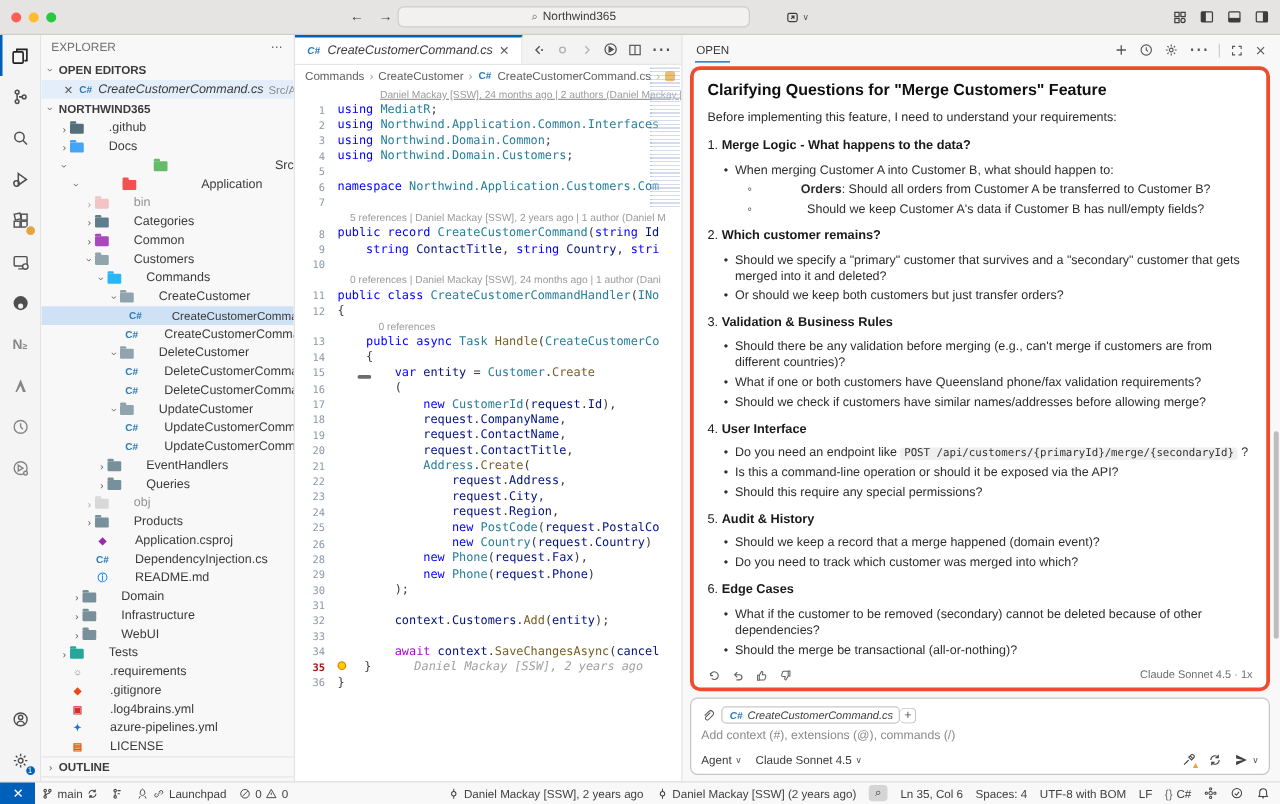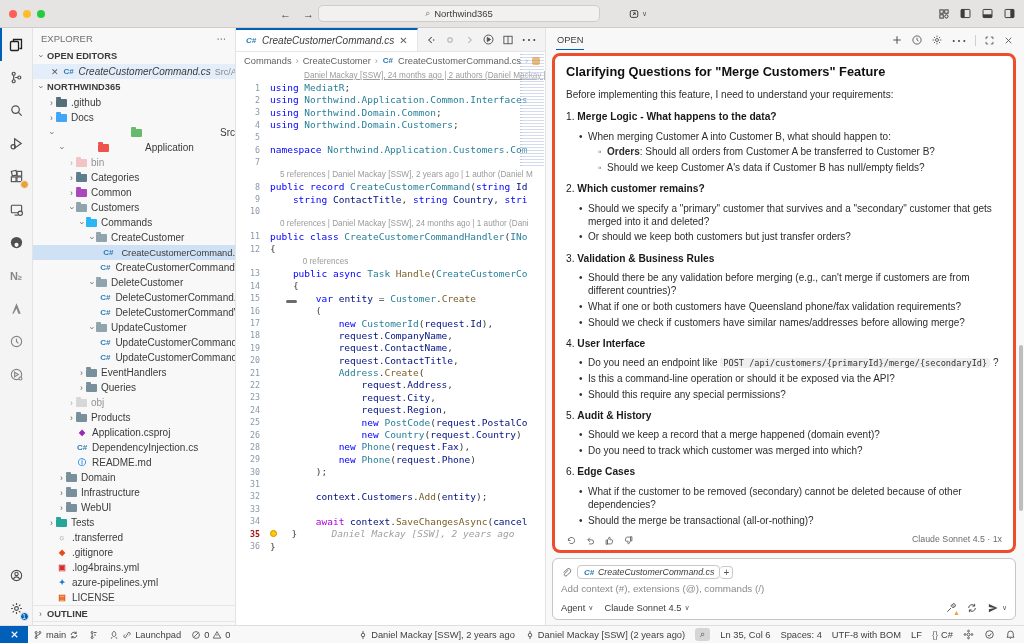--- a/index.html
+++ b/index.html
@@ -39,21 +39,21 @@
   .sb-sec{height:16px;display:flex;align-items:center;font-weight:bold;font-size:9.3px;padding-left:3px;gap:2px;}
   .twist{display:inline-block;width:9px;font-size:8.5px;color:#616161;text-align:center;font-weight:normal;}
   .twist.open{transform:rotate(90deg);}
   .oe-item{height:15px;display:flex;align-items:center;gap:4px;padding-left:18px;background:#e4eefa;}
   .oe-item .close{color:#5a5a5a;font-size:9px;}
   .oe-item .det{color:#8a8a8a;font-size:9px;white-space:nowrap;}
   .tree{overflow:hidden;}
   .trow{height:15px;display:flex;align-items:center;white-space:nowrap;}
   .trow.sel{background:#cfe1f5;}
   .trow.dim{opacity:.55;}
-  .trow .lbl{margin-left:4px;}
+  .trow .lbl{margin-left:20px;}
   .fold{display:inline-block;width:11px;height:8px;border-radius:1px;position:relative;flex:none;}
   .fold::before{content:"";position:absolute;top:-2px;left:0;width:5px;height:2px;border-radius:1px 1px 0 0;background:inherit;}
   .fico{display:inline-block;width:12px;text-align:center;font-size:8px;font-weight:bold;flex:none;}
   .csico{color:#2d7bb6;font-weight:bold;font-size:8px;width:12px;text-align:center;flex:none;}
 
   
   .editor{position:absolute;top:28px;left:236px;width:309px;bottom:18px;background:#fff;overflow:hidden;}
   .tabs{height:24px;background:#f3f3f3;display:flex;align-items:stretch;border-bottom:1px solid #e5e5e5;}
   .tab{background:#fff;border-top:2px solid #005fb8;border-right:1px solid #e5e5e5;display:flex;
     align-items:center;gap:5px;padding:0 9px;font-size:10px;font-style:italic;color:#3b3b3b;}
@@ -88,21 +88,21 @@
   .ch-div{width:1px;height:11px;background:#cfcfcf;}
   .card{flex:1;margin:1px 8px 5px 6px;background:#fff;border:3px solid #ee4c2c;border-radius:8px;
     padding:8px 11px 22px;font-size:10px;color:#2d2d2d;overflow:hidden;position:relative;line-height:1.32;}
   .card h1{font-size:12.8px;color:#101010;margin-bottom:7px;font-weight:bold;}
   .intro{margin-bottom:9px;}
   .sec-h{margin:8px 0 6px;font-size:10.2px;color:#1a1a1a;}
   .sec-h b{font-weight:bold;}
   .card ul{list-style:none;padding-left:13px;}
   .card li{position:relative;padding-left:9px;margin:2.5px 0;}
   .card li::before{content:"•";position:absolute;left:0;top:0;}
-  .card li ul{padding-left:10px;margin-top:0;}
+  .card li ul{padding-left:10px;margin-top:0;text-align:center;}
   .card li li::before{content:"◦";}
   .icode{font-family:"DejaVu Sans Mono",monospace;font-size:8.6px;background:#efefef;
     border-radius:3px;padding:0 3px;color:#333;}
   .card-foot{position:absolute;left:11px;right:11px;bottom:4px;display:flex;align-items:center;
     color:#616161;font-size:8.8px;justify-content:center;}
   .cf-icons{display:flex;gap:8px;align-items:center;}
   .cf-model{margin-left:auto;color:#6d6d6d;}
   .chat-input{height:62px;margin:0 8px 5px 6px;background:#fff;border:1px solid #c6c6c6;border-radius:6px;
     padding:6px 8px 5px;display:flex;flex-direction:column;gap:4px;font-size:9.5px;}
   .ci-row1{display:flex;align-items:center;gap:5px;color:#555;}
@@ -429,21 +429,21 @@
         <span class="lbl">WebUI</span>
       </div>
       <div class="trow" style="padding-left: 14px;">
         <span class="twist">›</span>
         <span class="fold" style="background: rgb(38, 166, 154);"></span>
         <span class="lbl">Tests</span>
       </div>
       <div class="trow" style="padding-left: 14px;">
         <span class="twist">&nbsp;</span>
         <span class="fico" style="color: rgb(141, 141, 141);">☼</span>
-        <span class="lbl">.transferred</span>
+        <span class="lbl">.requirements</span>
       </div>
       <div class="trow" style="padding-left: 14px;">
         <span class="twist">&nbsp;</span>
         <span class="fico" style="color: rgb(230, 74, 25);">◆</span>
         <span class="lbl">.gitignore</span>
       </div>
       <div class="trow" style="padding-left: 14px;">
         <span class="twist">&nbsp;</span>
         <span class="fico" style="color: rgb(211, 47, 47);">▣</span>
         <span class="lbl">.log4brains.yml</span>

